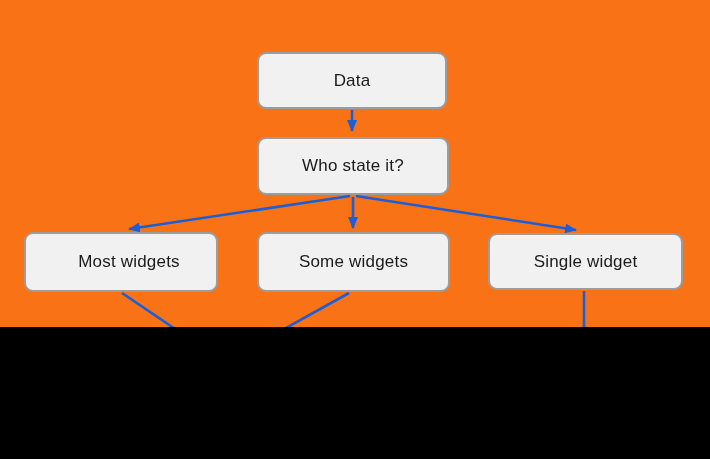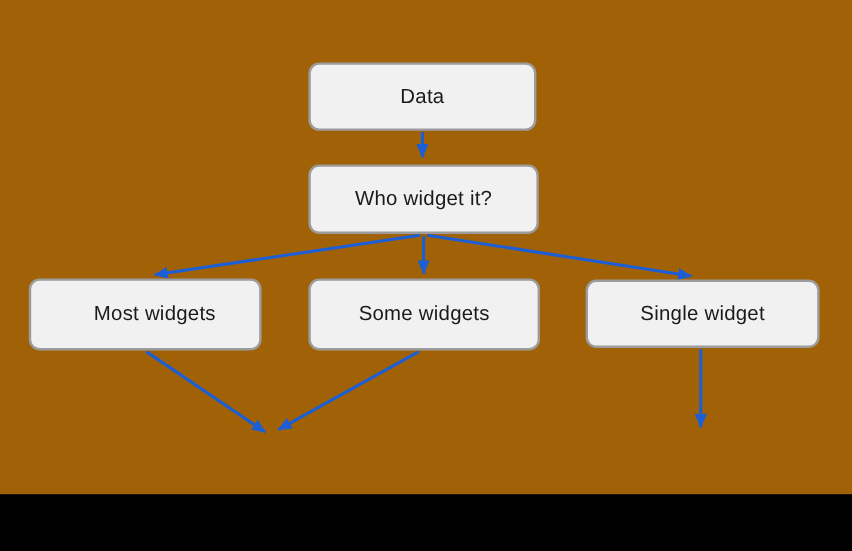--- a/index.html
+++ b/index.html
@@ -3,22 +3,22 @@
 <meta charset="utf-8">
 <style>
   html, body {
     margin: 0;
     padding: 0;
     background: #000000;
   }
   .stage {
     position: relative;
     width: 710px;
-    height: 412px;
-    background: #a16207;
+    height: 327px;
+    background: #f97316;
     overflow: hidden;
     font-family: "Liberation Sans", sans-serif;
   }
   .edges {
     position: absolute;
     left: 0;
     top: 0;
     width: 710px;
     height: 459px;
   }
@@ -67,21 +67,21 @@
       <line x1="349" y1="293" x2="232" y2="358" marker-end="url(#arrowhead)"></line>
       <line x1="584" y1="291" x2="584" y2="356" marker-end="url(#arrowhead)"></line>
     </g>
   </svg>
 
   <div class="node" id="node-data">
     <span>Data</span>
   </div>
 
   <div class="node" id="node-who-needs-it">
-    <span>Who widget it?</span>
+    <span>Who state it?</span>
   </div>
 
   <div class="node" id="node-most-widgets">
     <span>Most widgets</span>
   </div>
 
   <div class="node" id="node-some-widgets">
     <span>Some widgets</span>
   </div>
 

